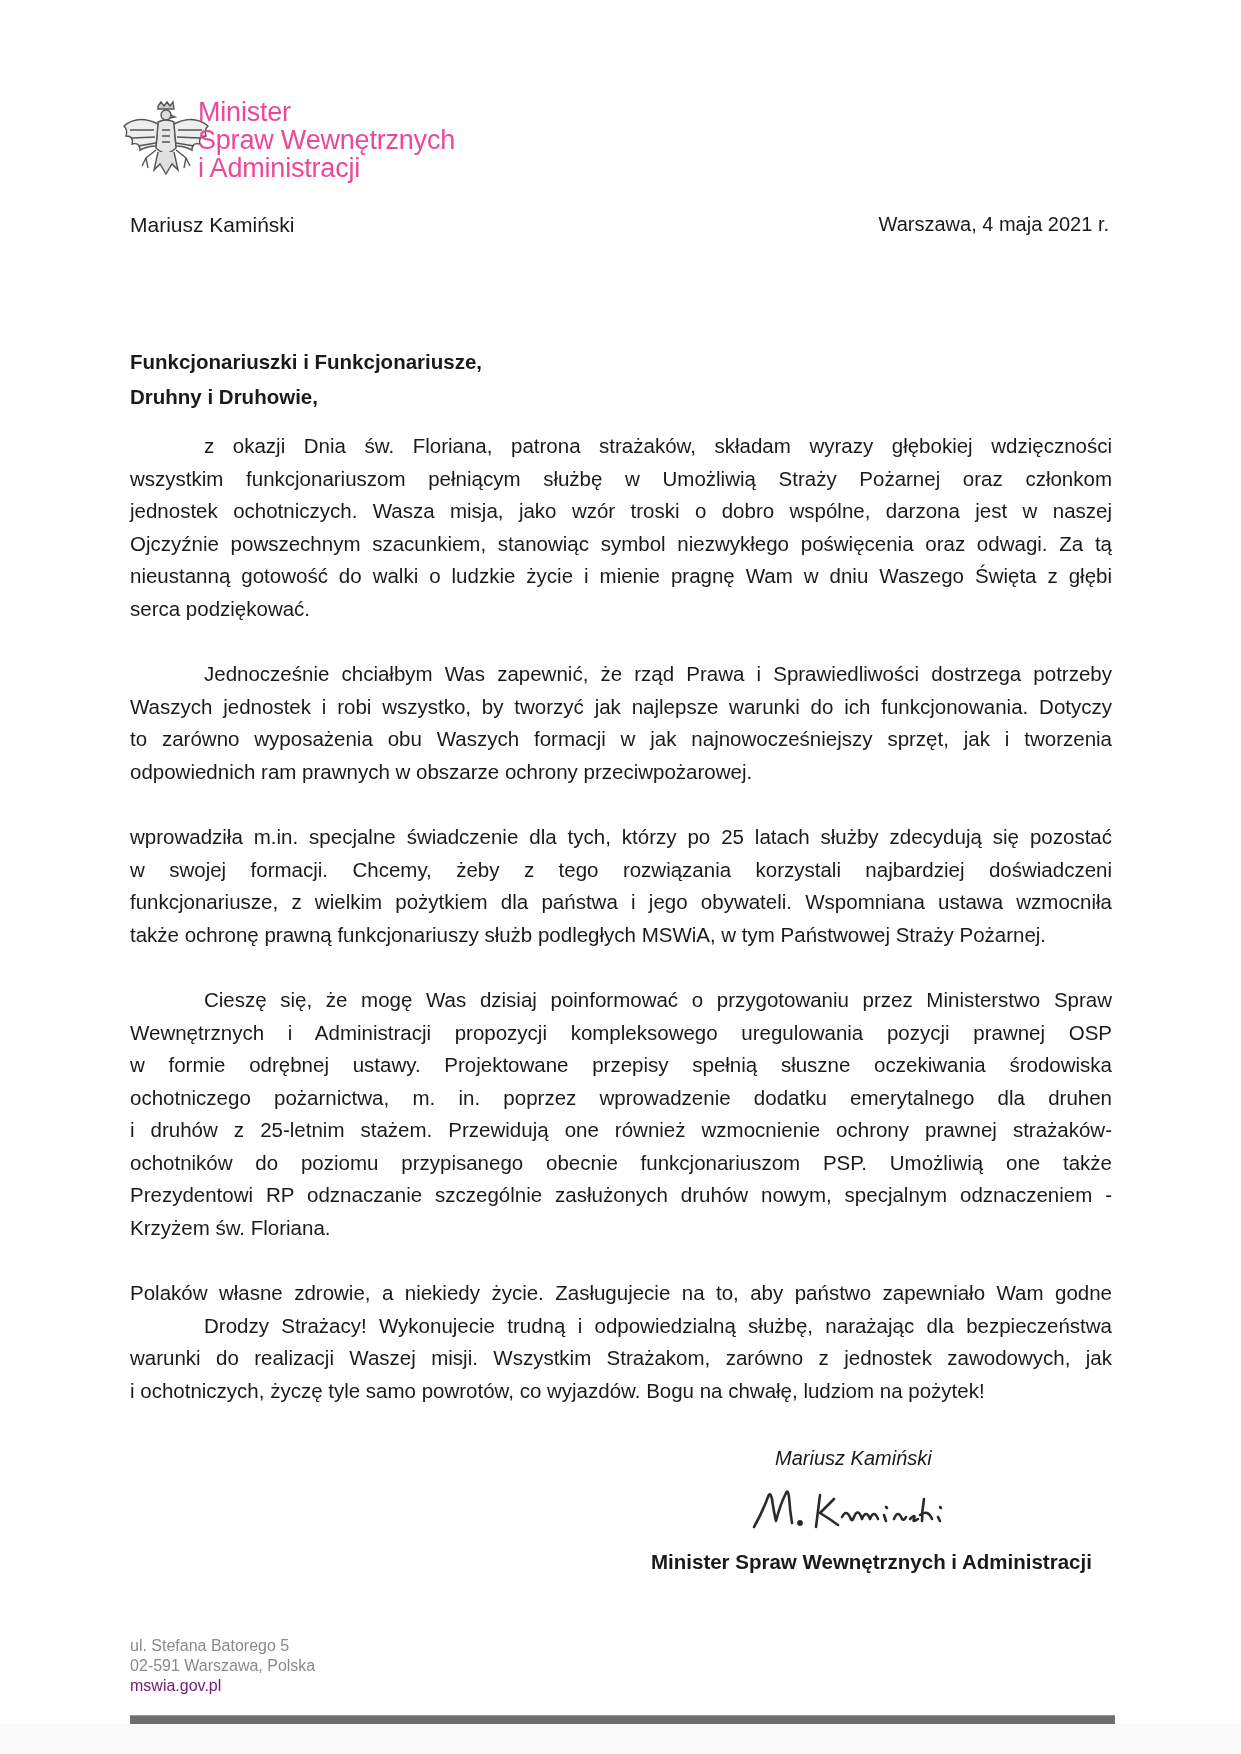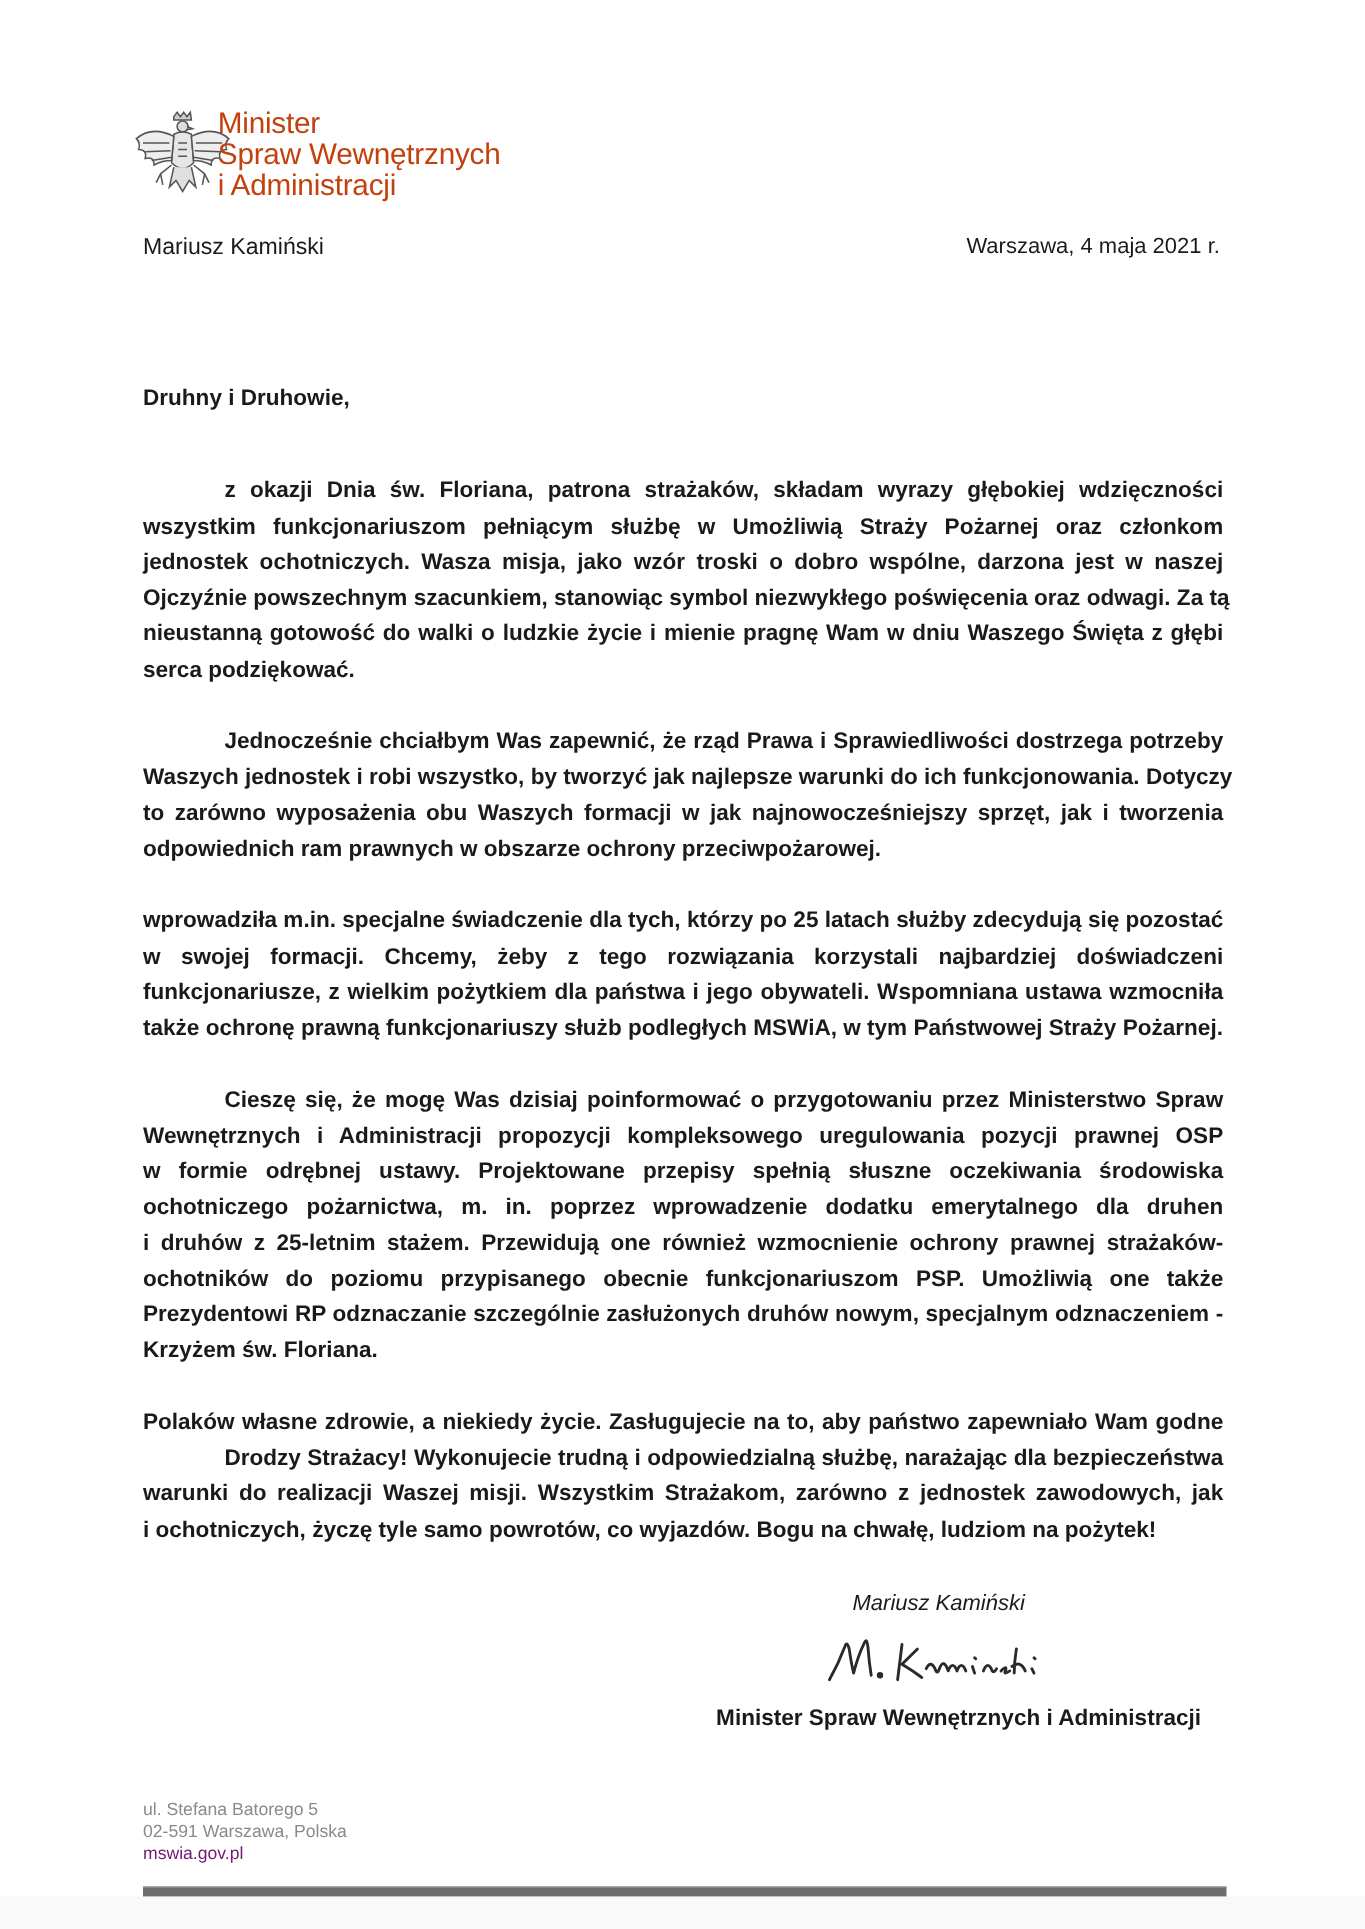--- a/index.html
+++ b/index.html
@@ -5,31 +5,31 @@
   html, body { margin: 0; padding: 0; }
   body {
     width: 1241px; height: 1754px; background: #ffffff;
     position: relative; overflow: hidden;
     font-family: "Liberation Sans", "DejaVu Sans", sans-serif;
     color: #1a1a1a;
   }
   .logo { position: absolute; left: 118px; top: 100px; width: 96px; height: 86px; }
   .ministry-name {
     position: absolute; left: 198px; top: 98px;
-    font-size: 27px; line-height: 28px; color: #c2410c; letter-spacing: -0.2px;
+    font-size: 27px; line-height: 28px; color: #ec4899; letter-spacing: -0.2px;
   }
   .ministry-name div { white-space: nowrap; }
   .sender { position: absolute; left: 130px; top: 213px; font-size: 21px; }
   .place-date { position: absolute; right: 132px; top: 213px; font-size: 20px; }
   .salutation {
     position: absolute; left: 130px; top: 344px;
     font-size: 20.5px; font-weight: bold; line-height: 35px;
   }
   .body-text { position: absolute; left: 130px; top: 430px; width: 982px; }
-  .para { margin-bottom: 33px; font-weight: bold; }
+  .para { margin-bottom: 33px; }
   .line {
     font-size: 20.5px; line-height: 32.5px; height: 32.5px;
     text-align: justify; text-align-last: justify; white-space: nowrap;
     overflow: visible;
   }
   .line.first { padding-left: 74px; }
   .line.last { text-align-last: left; }
   .sig-name {
     position: absolute; left: 775px; top: 1447px;
     font-size: 20px; font-style: italic;
@@ -77,20 +77,21 @@
 <div class="ministry-name">
   <div>Minister</div>
   <div>Spraw Wewnętrznych</div>
   <div>i Administracji</div>
 </div>
 
 <div class="sender">Mariusz Kamiński</div>
 <div class="place-date">Warszawa, 4 maja 2021 r.</div>
 
 <div class="salutation">
+  <div>Funkcjonariuszki i Funkcjonariusze,</div>
   <div>Druhny i Druhowie,</div>
 </div>
 
 <div class="body-text">
   <div class="para">
     <div class="line first">z okazji Dnia św. Floriana, patrona strażaków, składam wyrazy głębokiej wdzięczności</div>
     <div class="line">wszystkim funkcjonariuszom pełniącym służbę w Umożliwią Straży Pożarnej oraz członkom</div>
     <div class="line">jednostek ochotniczych. Wasza misja, jako wzór troski o dobro wspólne, darzona jest w naszej</div>
     <div class="line">Ojczyźnie powszechnym szacunkiem, stanowiąc symbol niezwykłego poświęcenia oraz odwagi. Za tą</div>
     <div class="line">nieustanną gotowość do walki o ludzkie życie i mienie pragnę Wam w dniu Waszego Święta z głębi</div>

